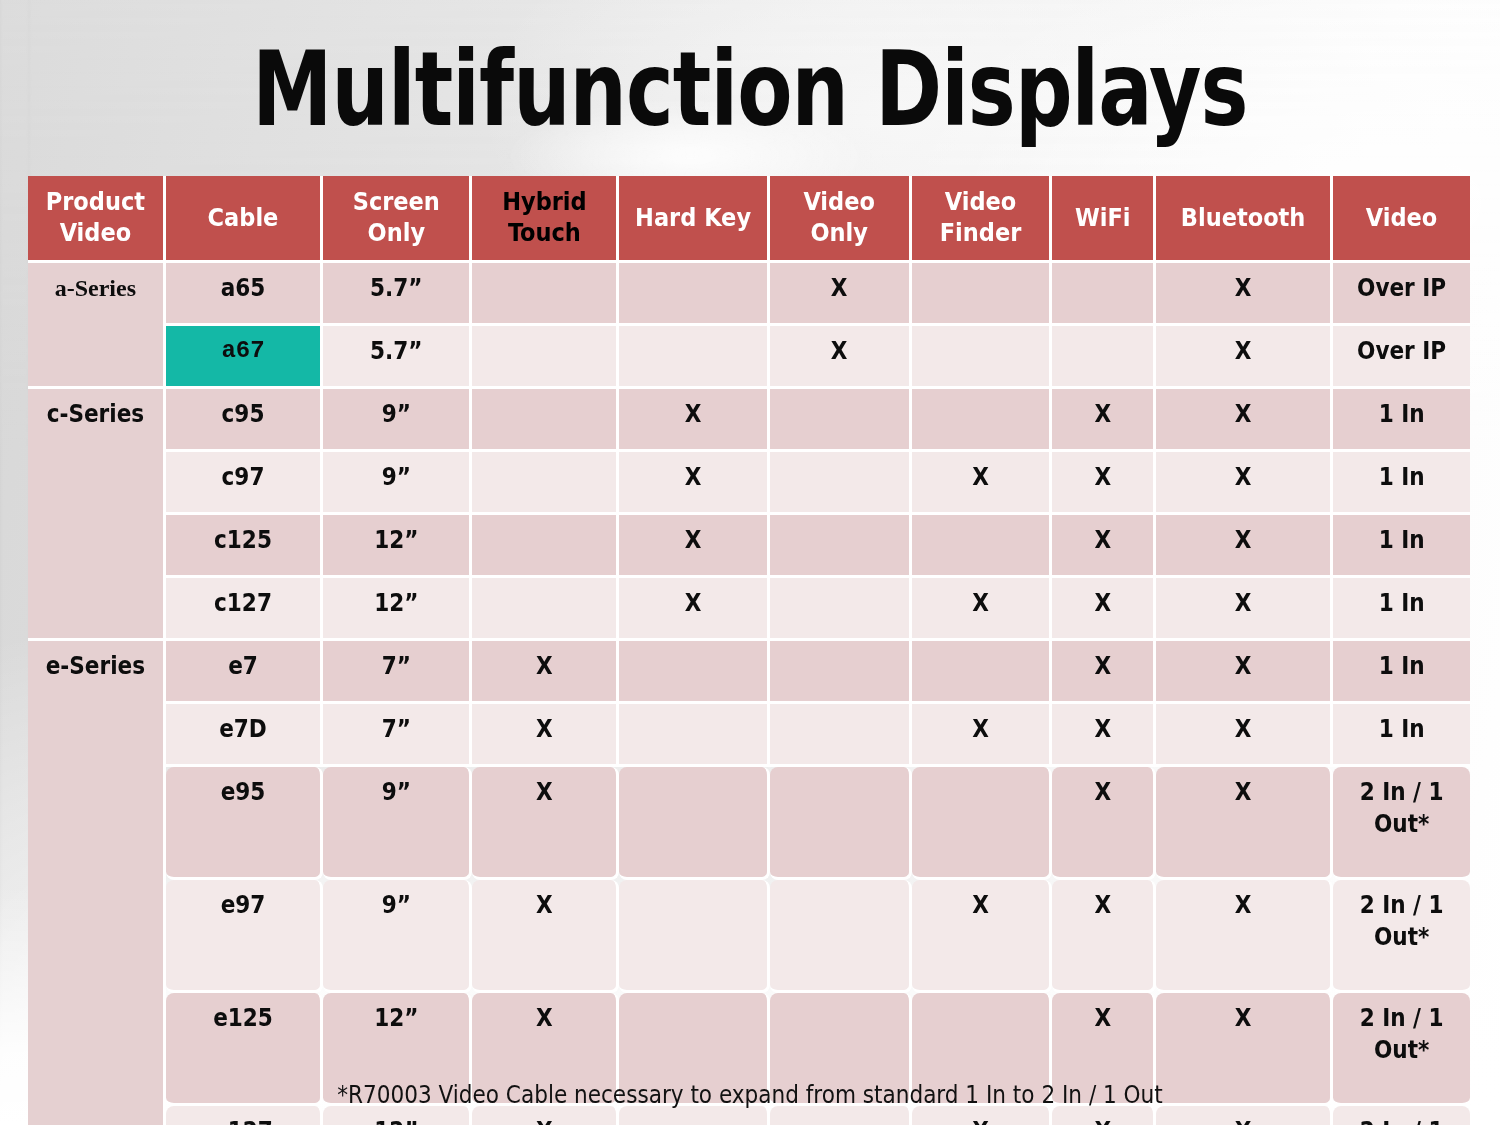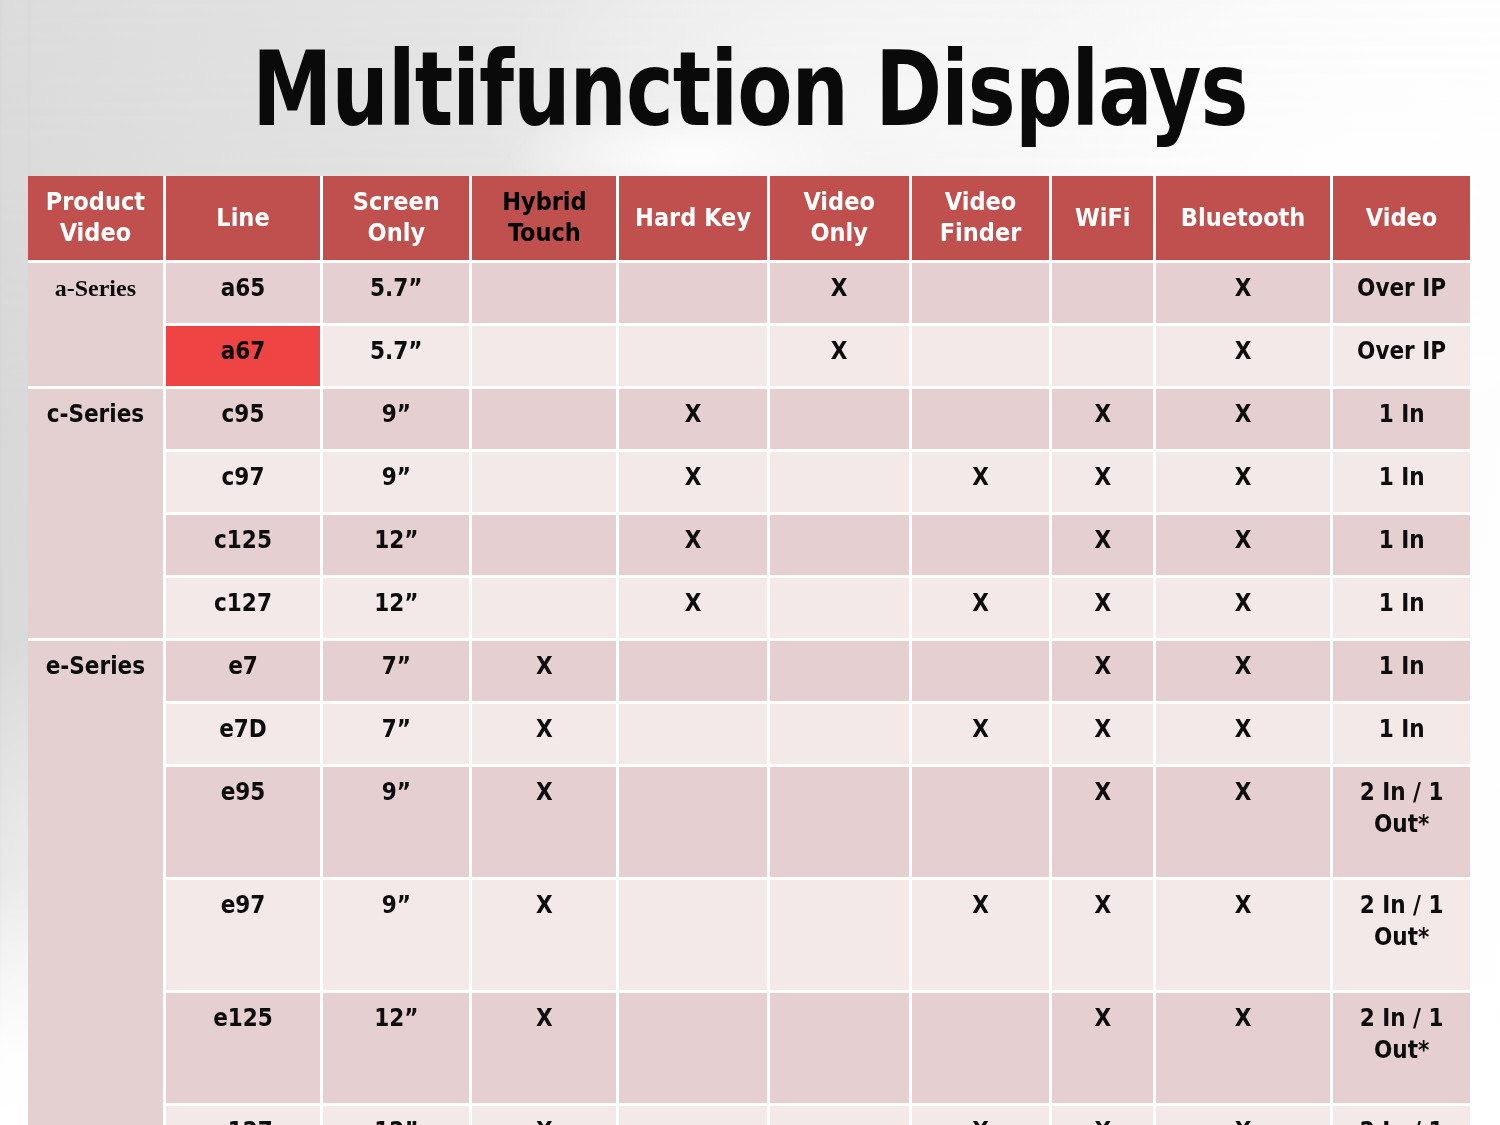--- a/index.html
+++ b/index.html
@@ -133,21 +133,21 @@
   td.pl-cell {
     background: #e5d0d1 !important;
     vertical-align: middle;
     font-size: 25px;
   }
   
   td.pl-cell.group-gap { border-bottom: 6px solid #ffffff; }
 
   
   tr.h-short td { height: 42px; }
-  tr.h-tall  td { height: 92px; }
+  tr.h-tall  td { height: 92px; border-radius: 8px; }
 
   
   #footnote {
     position: absolute;
     left: 0;
     top: 1080px;
     width: 1500px;
     text-align: center;
     font-size: 24px;
     line-height: 30px;
@@ -176,21 +176,21 @@
         <col class="c-hk">
       <col class="c-to">
         <col class="c-ff">
         <col class="c-wifi">
         <col class="c-bt">
         <col class="c-video">
     </colgroup>
     <thead>
       <tr>
         <th style="background: rgb(192, 80, 77); color: rgb(255, 255, 255);">Product Video</th>
-        <th style="background: rgb(192, 80, 77); color: rgb(255, 255, 255);">Line</th>
+        <th style="background: rgb(192, 80, 77); color: rgb(255, 255, 255);">Cable</th>
         <th style="background: rgb(192, 80, 77); color: rgb(255, 255, 255);">Screen Only</th>
         <th style="background: rgb(192, 80, 77); color: #000000;">Hybrid Touch</th>
         <th style="background: rgb(192, 80, 77); color: rgb(255, 255, 255);">Hard Key</th>
         <th style="background: rgb(192, 80, 77); color: rgb(255, 255, 255);">Video Only</th>
         <th style="background: rgb(192, 80, 77); color: rgb(255, 255, 255);">Video Finder</th>
         <th style="background: rgb(192, 80, 77); color: rgb(255, 255, 255);">WiFi</th>
         <th style="background: rgb(192, 80, 77); color: rgb(255, 255, 255);">Bluetooth</th>
         <th style="background: rgb(192, 80, 77); color: rgb(255, 255, 255);">Video</th>
       </tr>
     </thead>
@@ -201,21 +201,21 @@
           <td style="background: rgb(230, 207, 208);">5.7”</td>
           <td style="background: rgb(230, 207, 208);"></td>
           <td style="background: rgb(230, 207, 208);"></td>
           <td style="background: rgb(230, 207, 208);">X</td>
           <td style="background: rgb(230, 207, 208);"></td>
           <td style="background: rgb(230, 207, 208);"></td>
           <td style="background: rgb(230, 207, 208);">X</td>
           <td style="background: rgb(230, 207, 208);">Over IP</td>
         </tr>
         <tr class="band-light h-short">
-          <td style="background: #ef4444;">a67</td>
+          <td style="background: #14b8a6; font-family: Liberation Mono, monospace;">a67</td>
           <td style="background: rgb(243, 233, 233);">5.7”</td>
           <td style="background: rgb(243, 233, 233);"></td>
           <td style="background: rgb(243, 233, 233);"></td>
           <td style="background: rgb(243, 233, 233);">X</td>
           <td style="background: rgb(243, 233, 233);"></td>
           <td style="background: rgb(243, 233, 233);"></td>
           <td style="background: rgb(243, 233, 233);">X</td>
           <td style="background: rgb(243, 233, 233);">Over IP</td>
         </tr>
         <tr class="band-dark h-short">
@@ -326,14 +326,15 @@
           <td style="background: rgb(243, 233, 233);"></td>
           <td style="background: rgb(243, 233, 233);"></td>
           <td style="background: rgb(243, 233, 233);">X</td>
           <td style="background: rgb(243, 233, 233);">X</td>
           <td style="background: rgb(243, 233, 233);">X</td>
           <td style="background: rgb(243, 233, 233);">2 In / 1 Out*</td>
         </tr>
       </tbody>
   </table>
 
+  <div id="footnote">*R70003 Video Cable necessary to expand from standard 1 In to 2 In / 1 Out</div>
 
 </div>
 
 </body></html>

